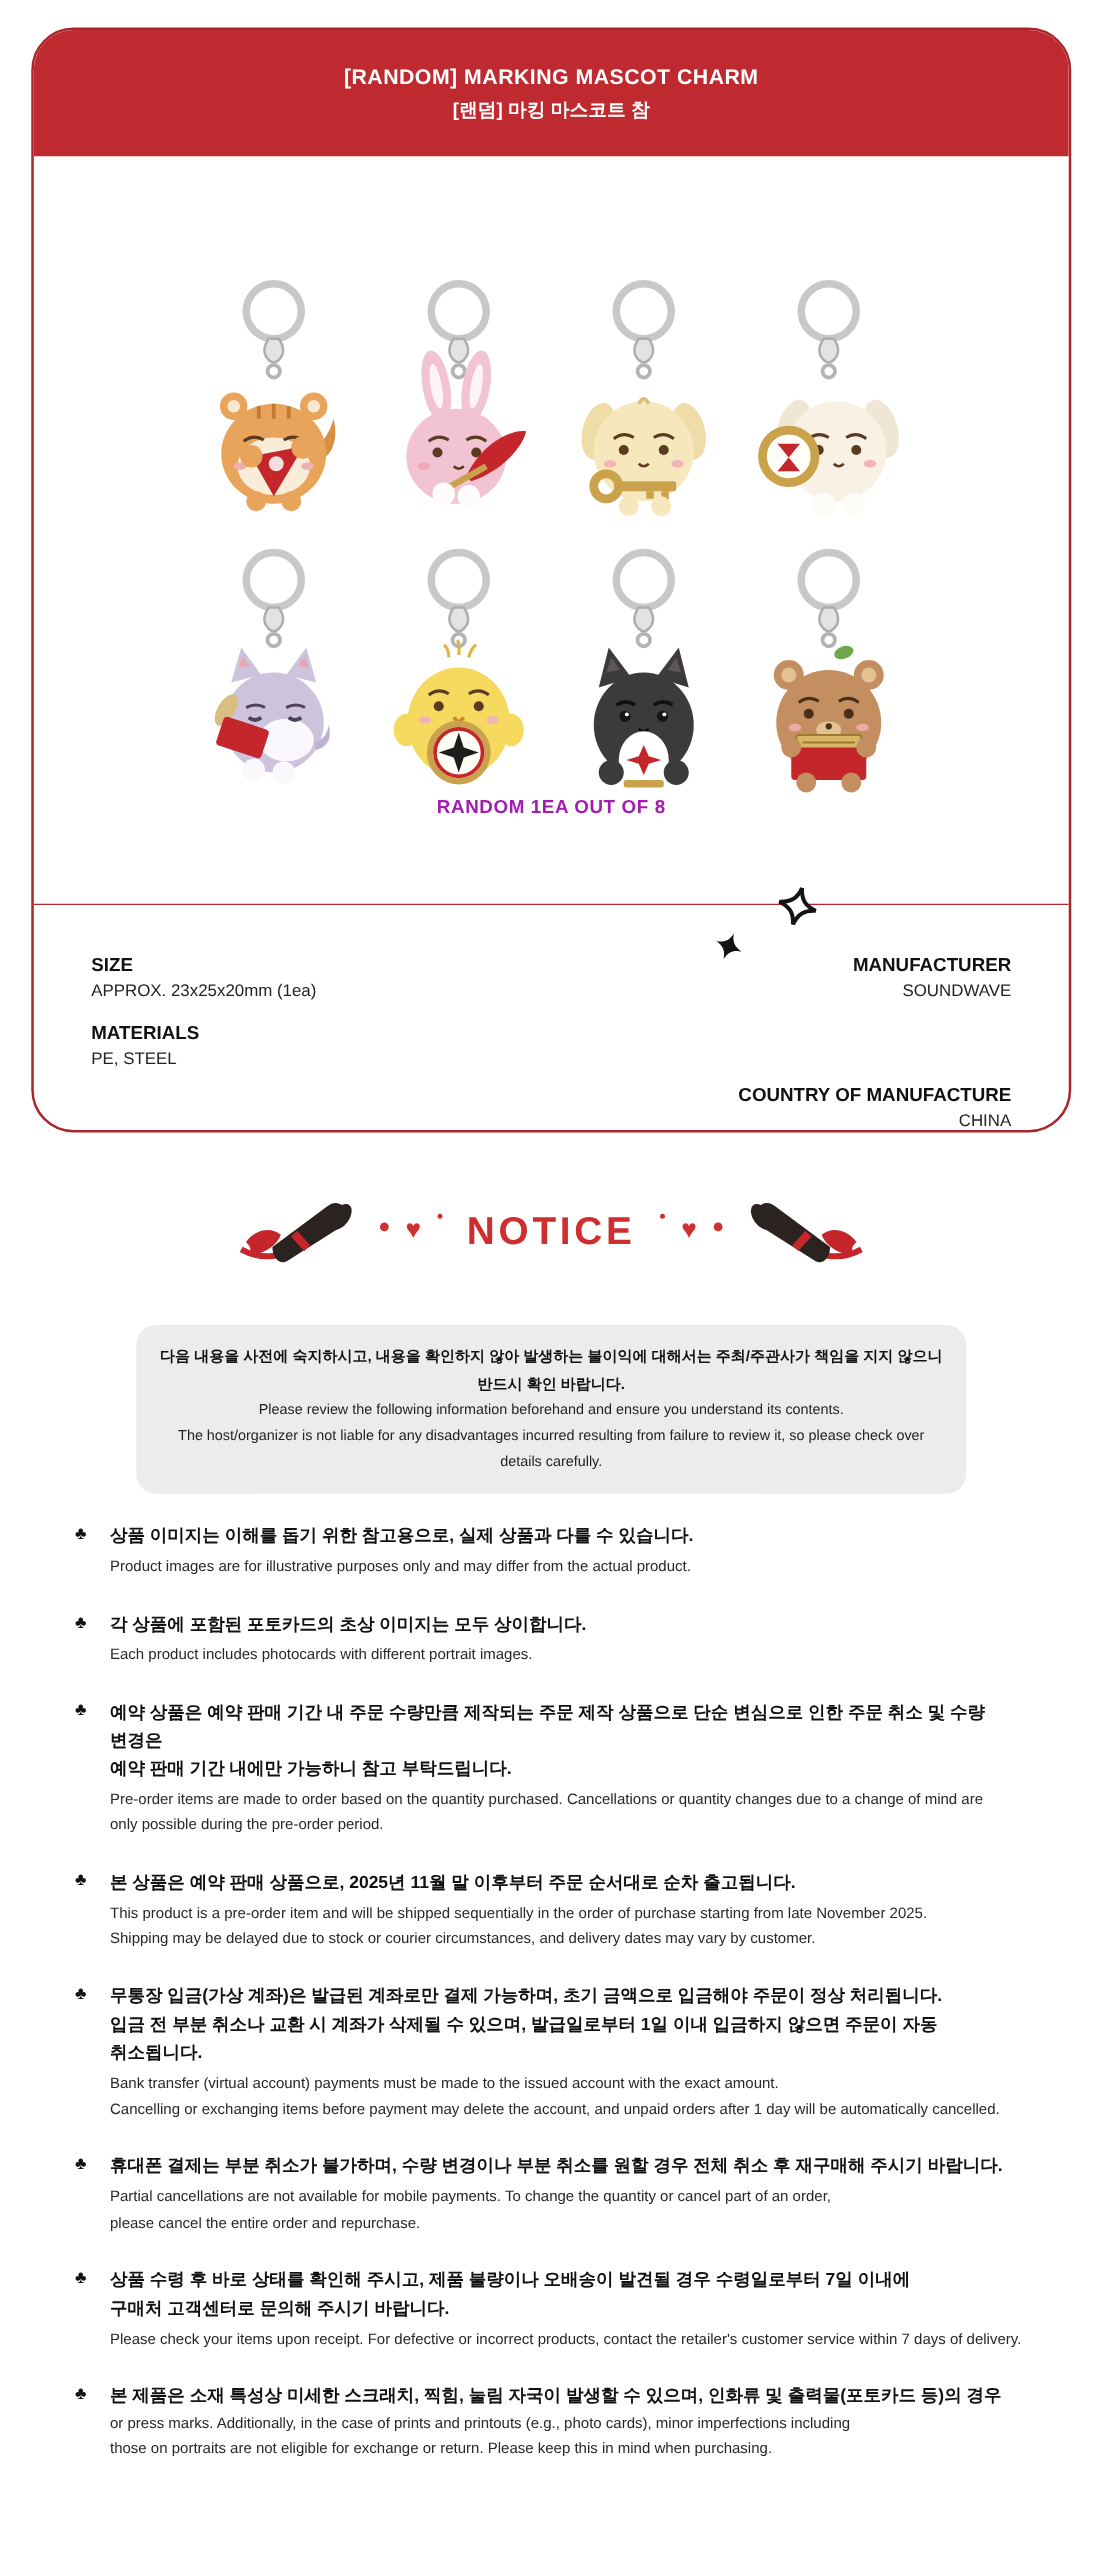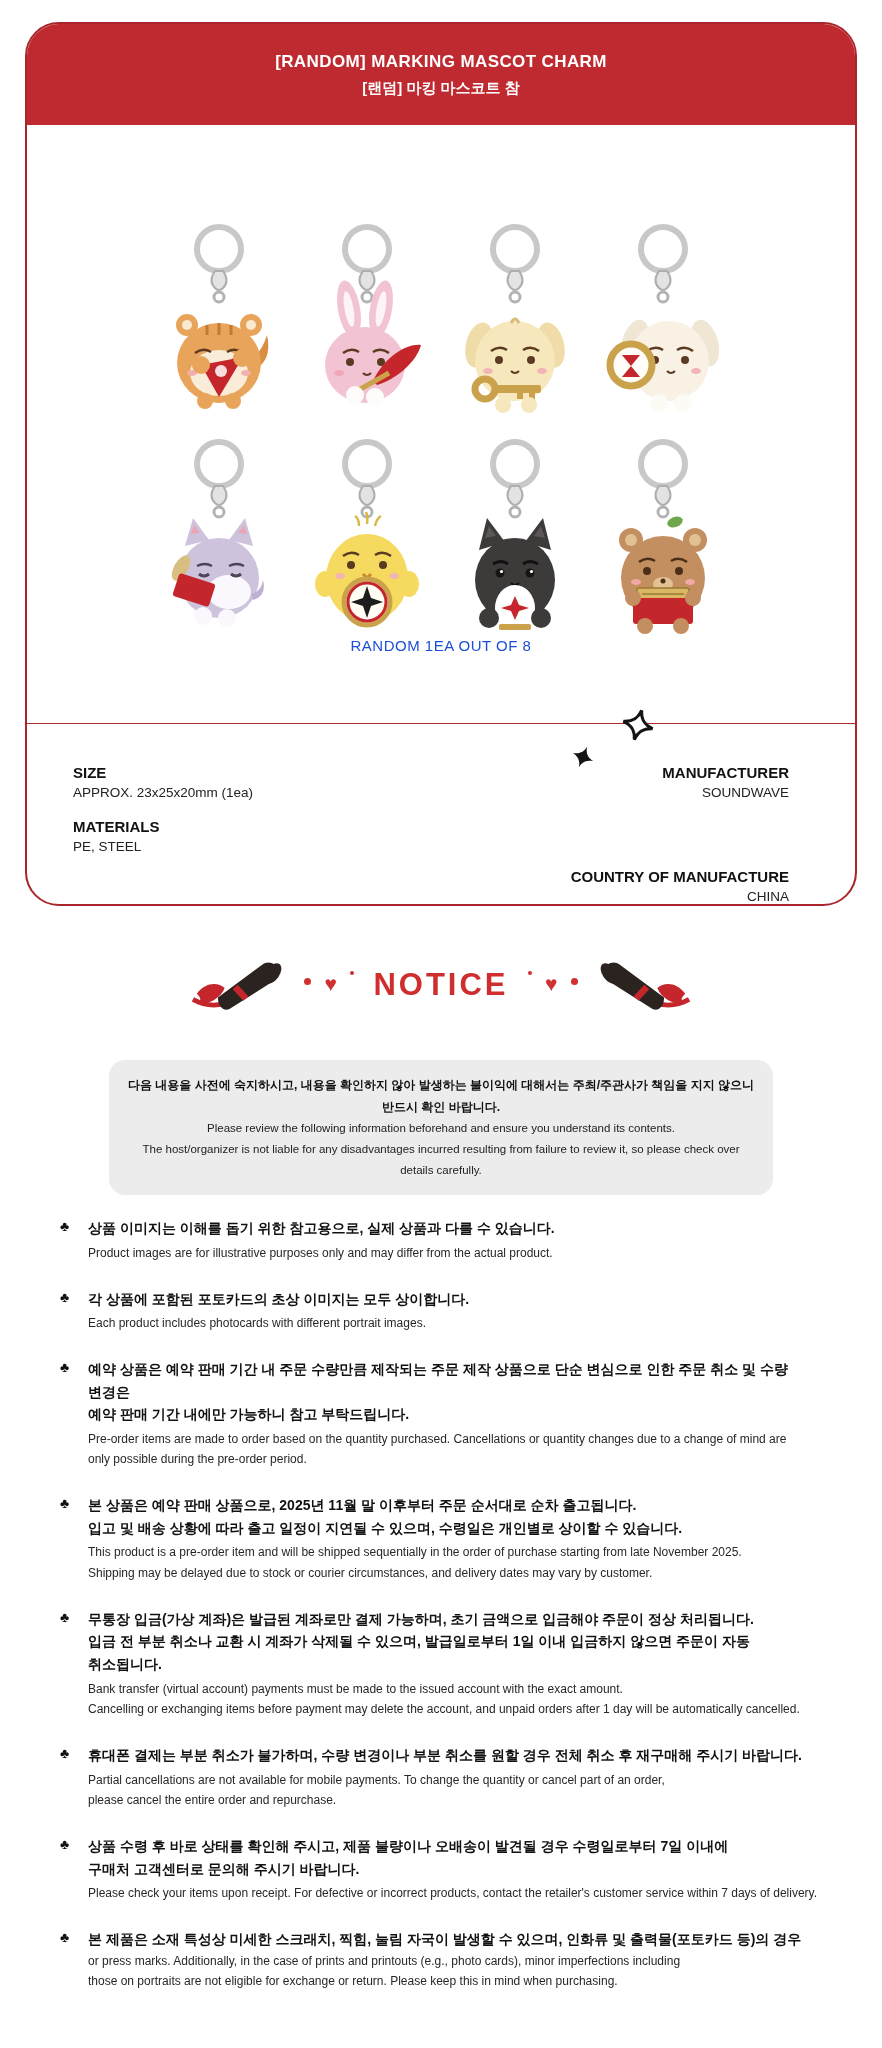--- a/index.html
+++ b/index.html
@@ -12,25 +12,25 @@
           border:2px solid #a8262c; border-radius:34px; overflow:hidden; background:#fff; }
   .card-header { height:101px; background:#be2a30; display:flex; flex-direction:column;
                  align-items:center; justify-content:center; gap:7px; }
   .card-title { color:#fff; font-size:17px; font-weight:bold; letter-spacing:.4px; }
   .card-subtitle { color:#fff; font-size:15px; font-weight:bold; }
 
   .charm-area { height:599px; border-bottom:1.5px solid #b02a30; padding-top:88px; position:relative; }
   .charm-row { display:flex; justify-content:center; }
   .charm { width:148px; height:215px; }
   .charm svg { display:block; width:148px; height:215px; }
-  .random-note { text-align:center; font-weight:normal; font-size:15px; letter-spacing:.5px;
-                 color:#1d4ed8; margin-top:-6px; }
+  .random-note { text-align:center; font-weight:bold; font-size:15px; letter-spacing:.5px;
+                 color:#a21caf; margin-top:-6px; }
 
   .info-area { position:relative; height:180px; display:flex; justify-content:space-between;
-               padding:40px 66px 0 46px; }
+               padding:40px 46px 0 46px; }
   .info-col { display:flex; flex-direction:column; gap:18px; }
   .info-col.right { text-align:right;justify-content:space-between; }
   .info-label { font-weight:bold; font-size:15px; color:#111; }
   .info-value { font-size:13.5px; color:#222; margin-top:4px; }
 
   .star-outline { position:absolute; left:594px; top:-16px; }
   .star-filled  { position:absolute; left:545px; top:22px; }
 
   
   .notice-deco { margin-top:48px; display:flex; align-items:center; justify-content:center; gap:13px; height:62px; }
@@ -349,21 +349,20 @@
       <div class="kr">예약 판매 기간 내에만 가능하니 참고 부탁드립니다.</div>
       <div class="en first">Pre-order items are made to order based on the quantity purchased. Cancellations or quantity changes due to a change of mind are</div>
       <div class="en">only possible during the pre-order period.</div>
     </div>
   </div>
 
   <div class="n-item">
     <span class="bullet">♣</span>
     <div class="n-text">
       <div class="kr">본 상품은 예약 판매 상품으로, 2025년 11월 말 이후부터 주문 순서대로 순차 출고됩니다.</div>
-      <div class="kr">입고 및 배송 상황에 따라 출고 일정이 지연될 수 있으며, 수령일은 개인별로 상이할 수 있습니다.</div>
       <div class="en first">This product is a pre-order item and will be shipped sequentially in the order of purchase starting from late November 2025.</div>
       <div class="en">Shipping may be delayed due to stock or courier circumstances, and delivery dates may vary by customer.</div>
     </div>
   </div>
 
   <div class="n-item">
     <span class="bullet">♣</span>
     <div class="n-text">
       <div class="kr">무통장 입금(가상 계좌)은 발급된 계좌로만 결제 가능하며, 초기 금액으로 입금해야 주문이 정상 처리됩니다.</div>
       <div class="kr">입금 전 부분 취소나 교환 시 계좌가 삭제될 수 있으며, 발급일로부터 1일 이내 입금하지 않으면 주문이 자동 취소됩니다.</div>

